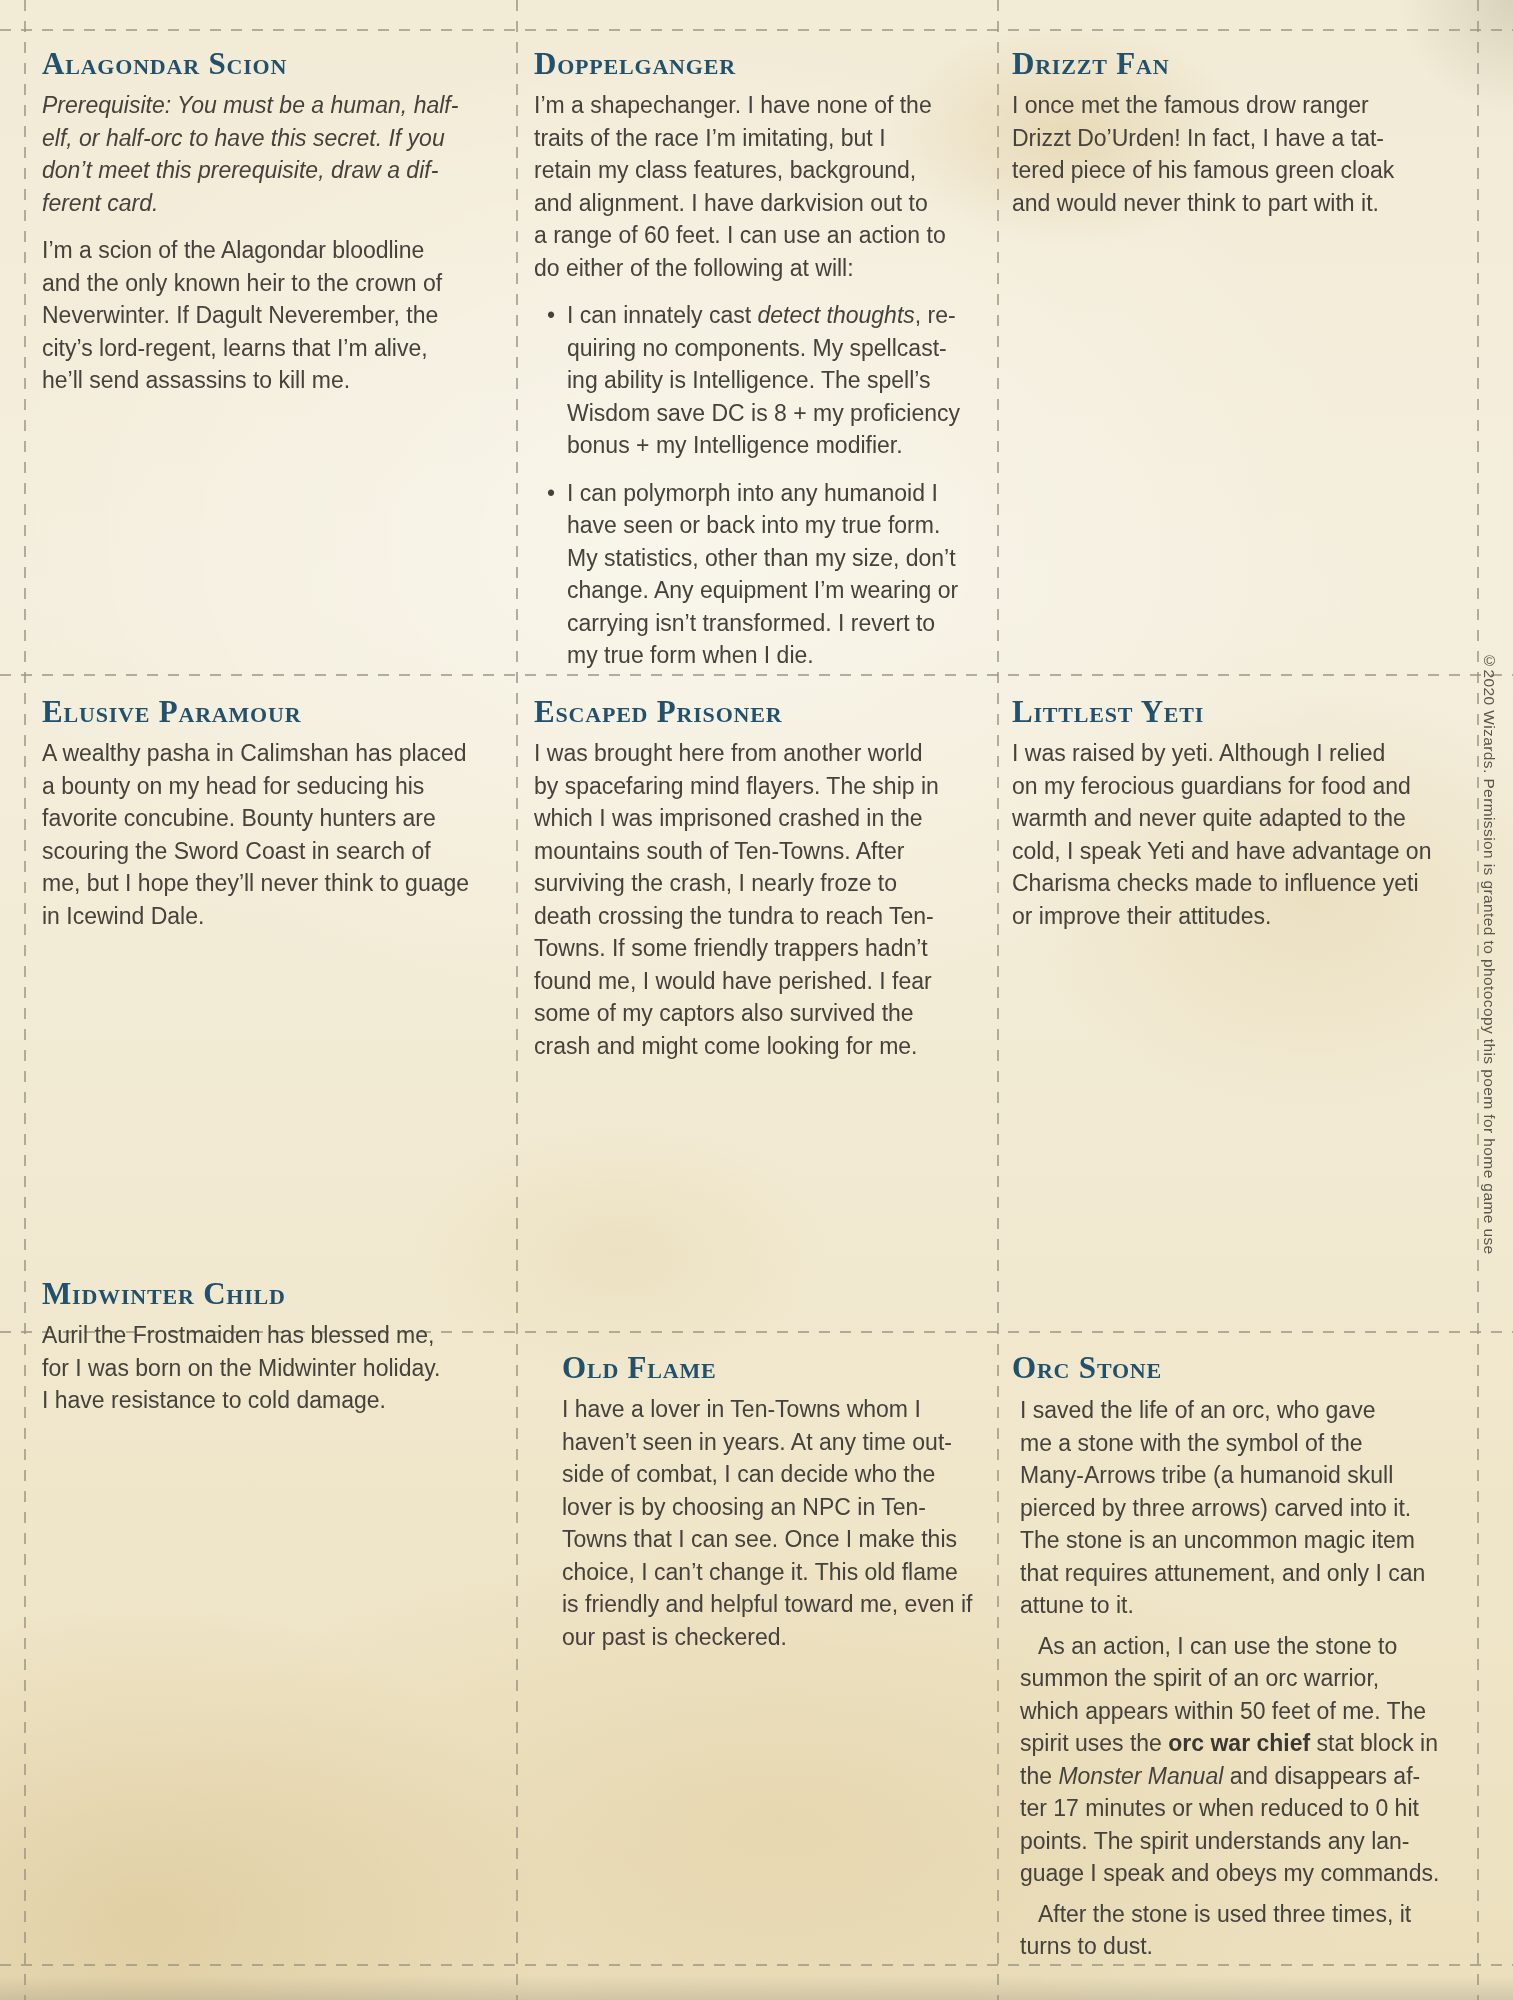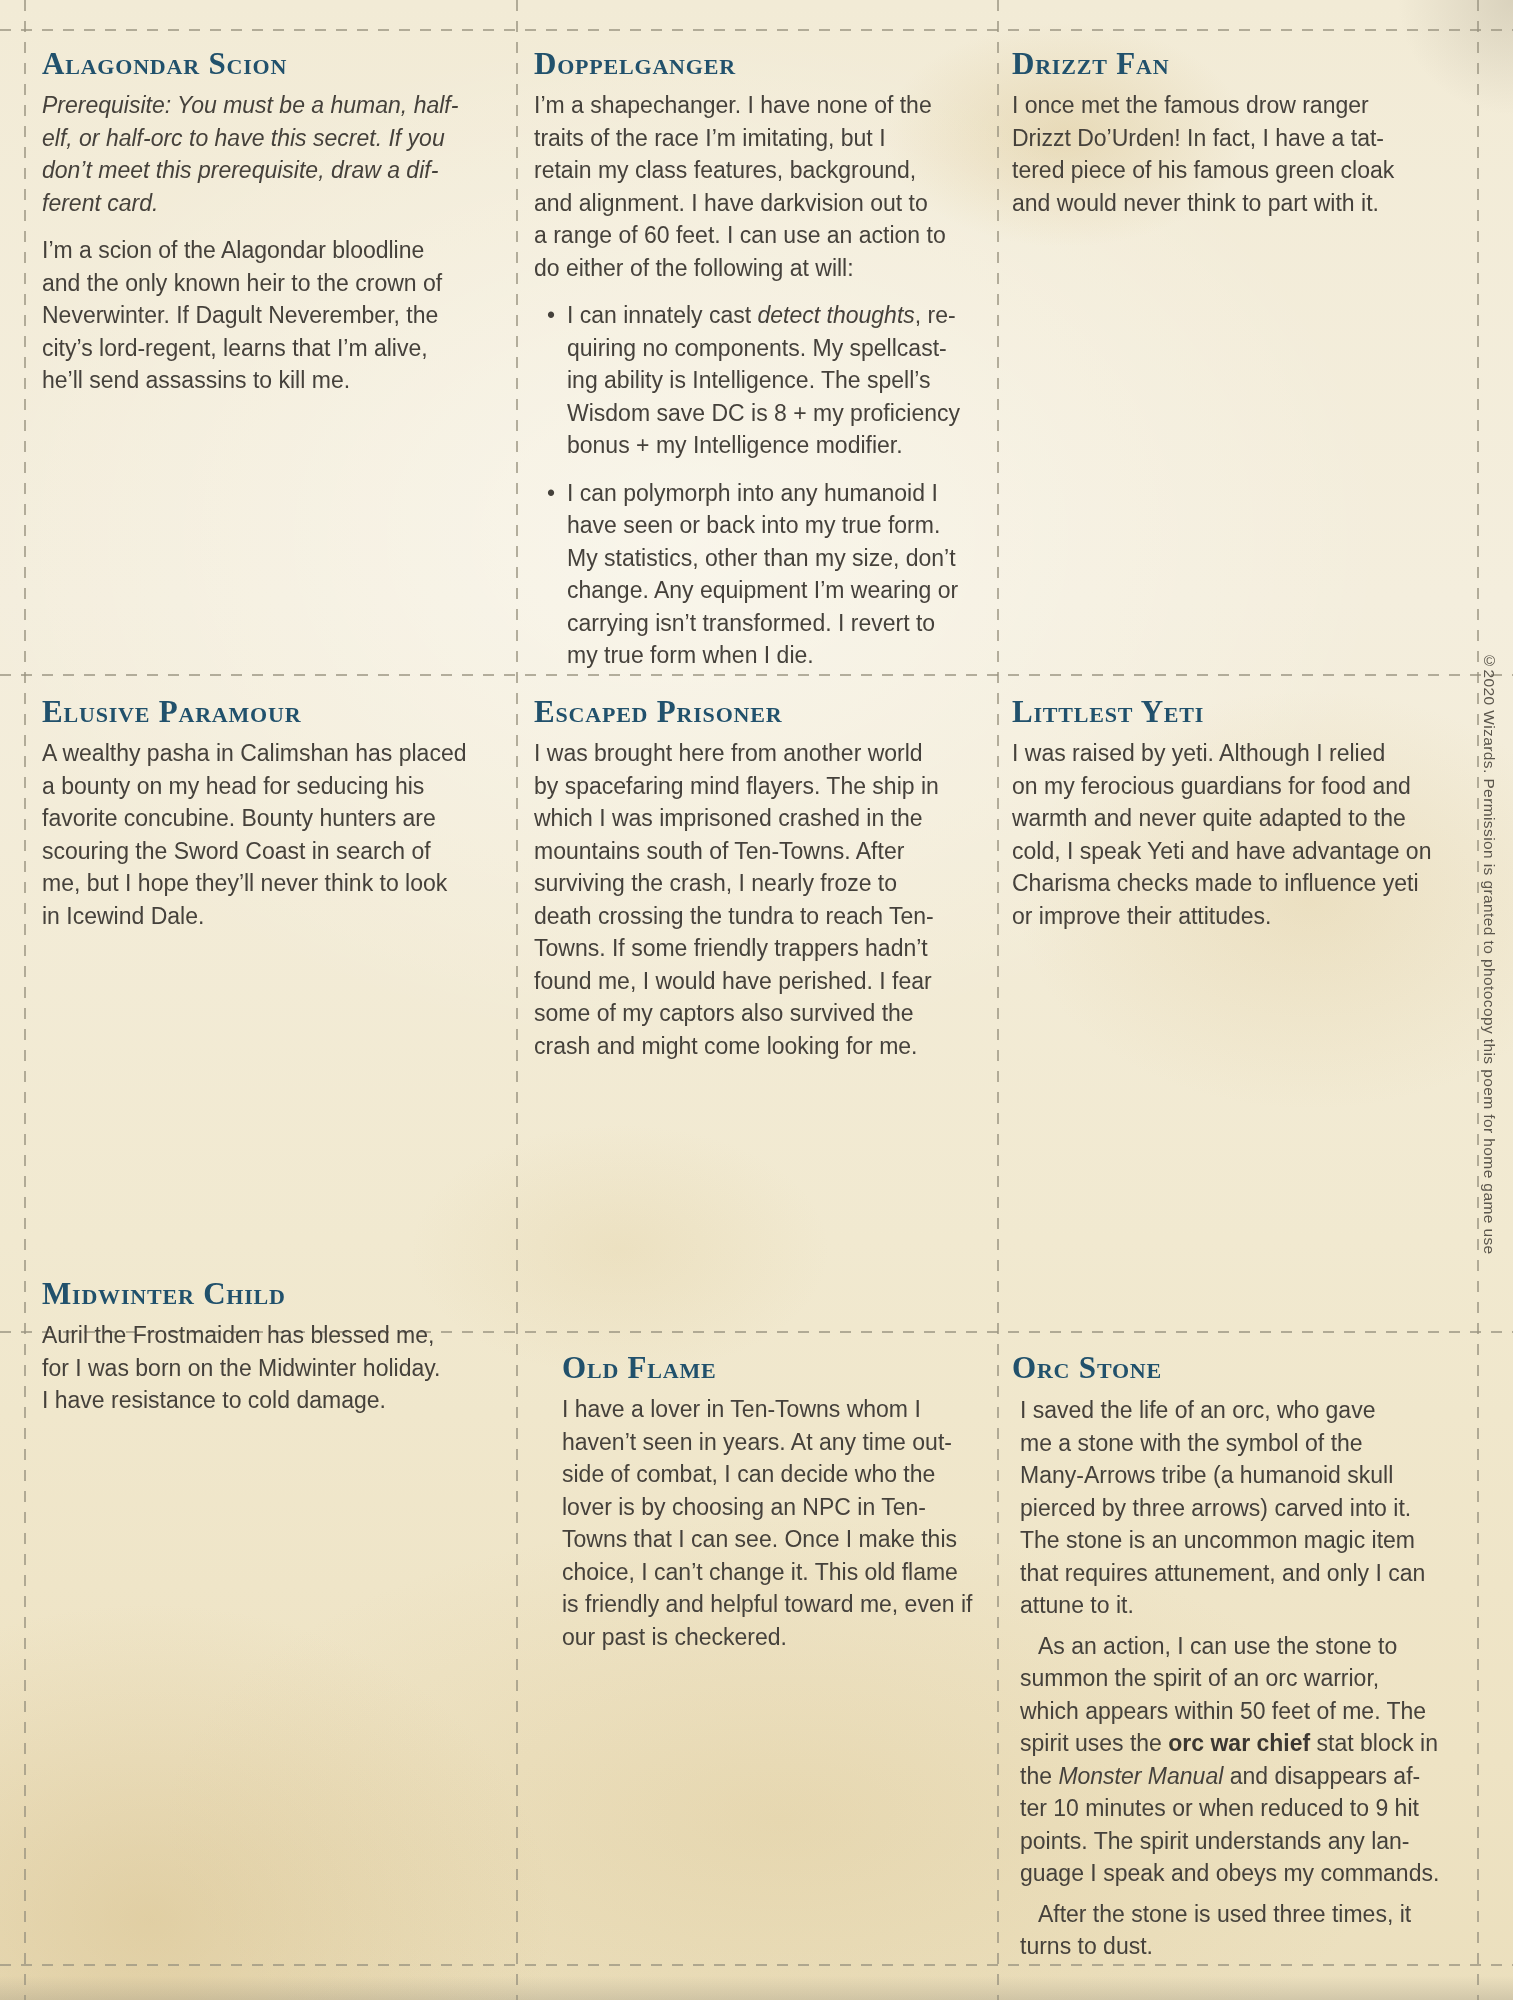--- a/index.html
+++ b/index.html
@@ -126,21 +126,21 @@
 tered piece of his famous green cloak
 and would never think to part with it.</p>
   </section>
 
   <section class="card" style="left:42px;top:694px;width:470px">
     <h2>Elusive Paramour</h2>
     <p>A wealthy pasha in Calimshan has placed
 a bounty on my head for seducing his
 favorite concubine. Bounty hunters are
 scouring the Sword Coast in search of
-me, but I hope they’ll never think to look
+me, but I hope they’ll never think to guage
 in Icewind Dale.</p>
   </section>
 
   <section class="card" style="left:534px;top:694px;width:460px">
     <h2>Escaped Prisoner</h2>
     <p>I was brought here from another world
 by spacefaring mind flayers. The ship in
 which I was imprisoned crashed in the
 mountains south of Ten-Towns. After
 surviving the crash, I nearly froze to
@@ -187,21 +187,21 @@
 Many-Arrows tribe (a humanoid skull
 pierced by three arrows) carved into it.
 The stone is an uncommon magic item
 that requires attunement, and only I can
 attune to it.</p>
     <p class="flow"><span>   As an action, I can use the stone to
 summon the spirit of an orc warrior,
 which appears within 50 feet of me. The
 spirit uses the </span><strong>orc war chief</strong><span> stat block in
 the </span><em>Monster Manual</em><span> and disappears af-
-ter 10 minutes or when reduced to 9 hit
+ter 17 minutes or when reduced to 0 hit
 points. The spirit understands any lan-
 guage I speak and obeys my commands.</span></p>
     <p class="flow">   After the stone is used three times, it
 turns to dust.</p>
   </section>
 
   <div class="copyright">©2020 Wizards. Permission is granted to photocopy this poem for home game use</div>
 
 </div>
 

